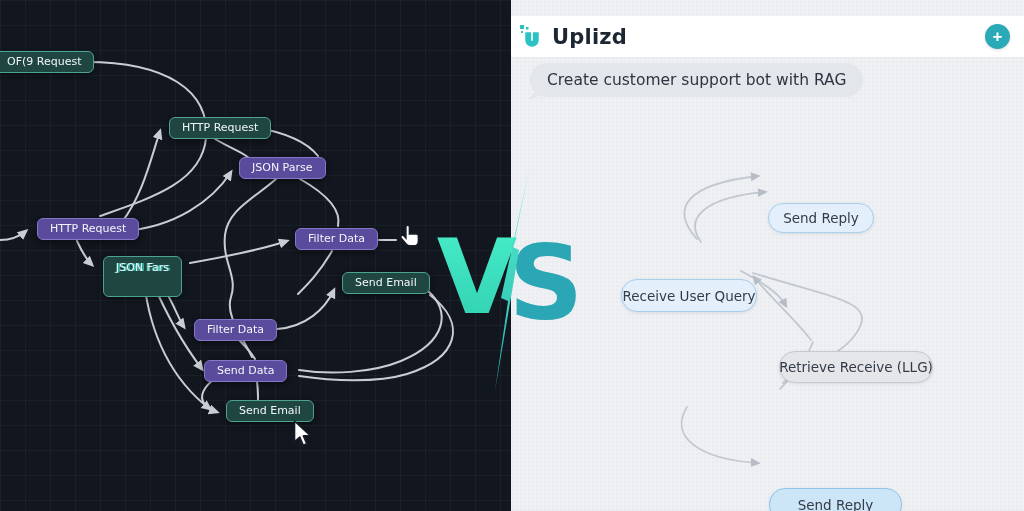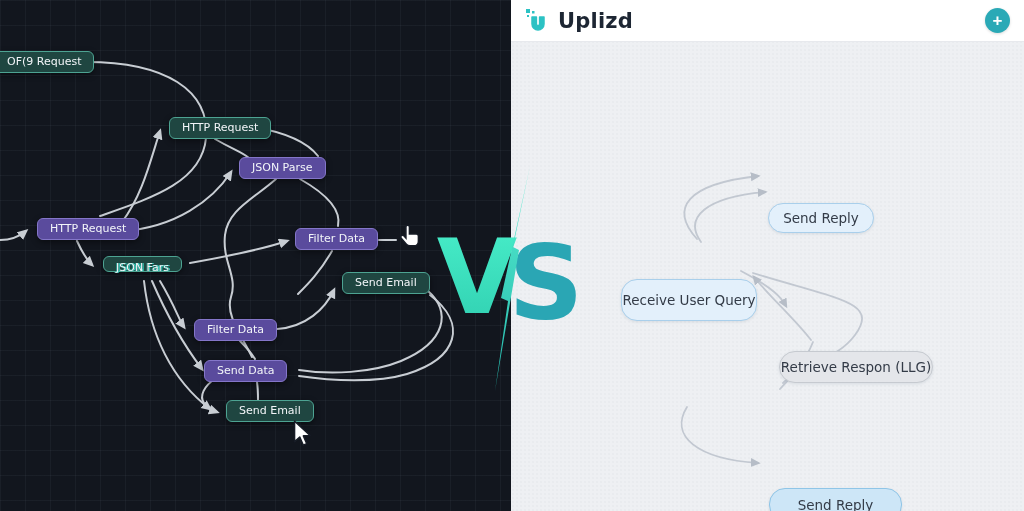--- a/index.html
+++ b/index.html
@@ -20,33 +20,33 @@
   .edges{position:absolute;left:0;top:0;z-index:1;}
   .dk-node{
     position:absolute;z-index:2;height:22px;line-height:20px;
     padding:0 12px;border-radius:6px;font-size:11px;color:#f2f5f8;
     white-space:nowrap;text-align:center;
     box-shadow:0 2px 6px rgba(0,0,0,0.45);
     cursor:default;
   }
   .dk-node.purple{background:#5a4b9d;border:1.5px solid #8476c9;}
   .dk-node.teal{background:#1f4641;border:1.5px solid #4da392;}
-  .dk-node.glitch{height:16px;line-height:21px;text-shadow:1.5px 0 0 #35d0c0, -1px 0 0 rgba(53,208,192,.55);}
+  .dk-node.glitch{height:41px;line-height:21px;text-shadow:1.5px 0 0 #35d0c0, -1px 0 0 rgba(53,208,192,.55);}
   .cursor{position:absolute;z-index:4;}
   
   .right-panel{
     position:absolute;left:511px;top:0;width:513px;height:511px;
     background-color:#eef0f3;
     background-image:radial-gradient(rgba(40,60,80,0.025) 1px, transparent 1px);
     background-size:4px 4px;
   }
   .app-header{
-    position:absolute;left:0;top:0;width:100%;height:42px;background:#ffffff;
+    position:absolute;left:0;top:16px;width:100%;height:42px;background:#ffffff;
     border-bottom:1px solid #e7e9ed;display:flex;align-items:center;z-index:5;
-    padding:0 14px;
+    padding:0 8px;
   }
   .brand{display:flex;align-items:center;gap:7px;}
   .brand-name{font-size:21px;font-weight:700;color:#1d2633;letter-spacing:.2px;}
   .add-btn{
     position:absolute;right:14px;top:8px;width:25px;height:25px;border-radius:50%;
     background:#2aa9b6;color:#ffffff;border:none;font-size:17px;line-height:23px;
     text-align:center;font-weight:700;padding:0;cursor:pointer;
     box-shadow:0 1px 3px rgba(0,0,0,0.15);
   }
   .chat-bubble{
@@ -152,24 +152,25 @@
           <rect x="1" y="1" width="4" height="4" fill="#2cc2c4"></rect>
           <rect x="7" y="3" width="2.5" height="2.5" fill="#2cc2c4"></rect>
           <rect x="2" y="7" width="2" height="2" fill="#2cc2c4"></rect>
           <path d="M7 9 v7 a6 6 0 0 0 12 0 v-7 h-4.4 v7 a1.6 1.6 0 0 1 -3.2 0 v-7 z" fill="#2cc2c4" stroke="#2cc2c4" stroke-width="1.5" stroke-linejoin="round"></path>
         </svg>
         <span class="brand-name">Uplizd</span>
       </div>
       <button class="add-btn">+</button>
     </div>
 
+    <div class="chat-bubble">Create customer support bot with RAG</div>
 
     <div class="lt-node blue" style="left:257px;top:163px;width:106px;height:30px;">Send Reply</div>
-    <div class="lt-node blue" style="left:110px;top:239px;width:136px;height:42px;">Receive User Query</div>
-    <div class="lt-node gray" style="left:268px;top:311px;width:154px;height:32px;">Retrieve Respon (LLG)</div>
+    <div class="lt-node blue" style="left:110px;top:239px;width:136px;height:33px;">Receive User Query</div>
+    <div class="lt-node gray" style="left:268px;top:311px;width:154px;height:32px;">Retrieve Receive (LLG)</div>
     <div class="lt-node blue-strong" style="left:258px;top:448px;width:133px;height:33px;">Send Reply</div>
   </div>
 
   <svg class="vs-overlay" width="1024" height="511" viewBox="0 0 1024 511">
     <defs>
       <linearGradient id="gradV" x1="0" y1="0" x2="0" y2="1">
         <stop offset="0" stop-color="#49efca"></stop>
           <stop offset="1" stop-color="#2fceb0"></stop>
       </linearGradient>
       <linearGradient id="gradBolt" x1="0" y1="0" x2="0" y2="1">

